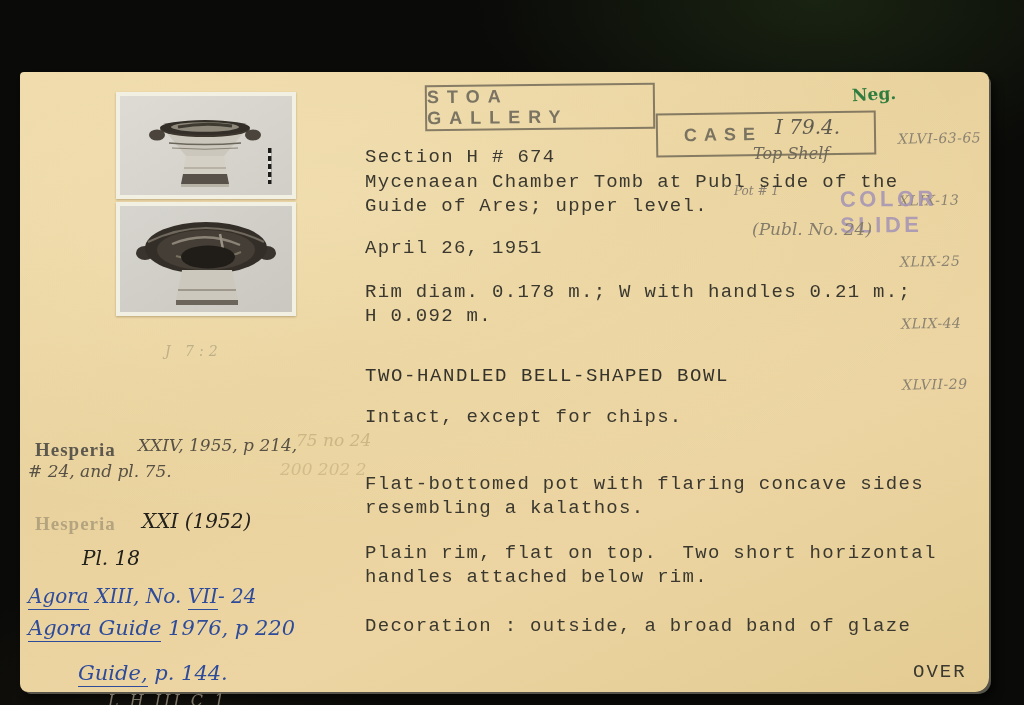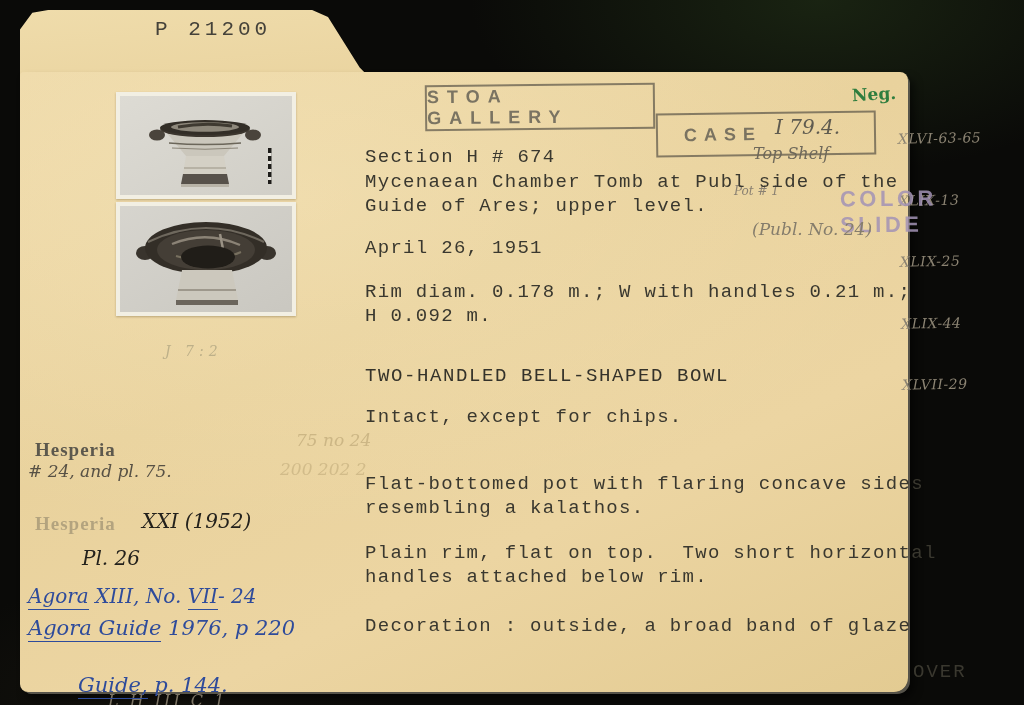--- a/index.html
+++ b/index.html
@@ -11,21 +11,21 @@
       #0a0a08;
     font-family:"Liberation Sans", sans-serif;
   }
   
   .tab{
     position:absolute;left:20px;top:10px;width:352px;height:70px;
     background:linear-gradient(175deg,#efdcab,#ead4a0);
     clip-path:polygon(0 100%,0 28%,3.5% 4%,8% 0,83% 0,87.5% 10%,92% 46%,96.5% 82%,100% 100%);
   }
   .card{
-    position:absolute;left:20px;top:72px;width:888px;height:620px;
+    position:absolute;left:20px;top:72px;width:969px;height:620px;
     background:
       radial-gradient(120% 90% at 30% 20%, rgba(255,244,210,0.25), rgba(0,0,0,0) 60%),
       linear-gradient(155deg,#eed9a8 0%,#e9d29d 40%,#ecd5a2 68%,#e3cb92 100%);
     border-radius:4px 8px 14px 8px;
     box-shadow:3px 3px 0 -1px rgba(238,230,206,0.35), 6px 7px 9px rgba(0,0,0,0.55);
   }
   .cat-num{
     position:absolute;left:135px;top:8px;
     font-family:"Liberation Mono", monospace;font-size:21px;letter-spacing:4px;
     color:#45423a;
@@ -88,38 +88,35 @@
   #hesp1-hand1{left:118px;top:363px;font-size:17px;color:#575145;}
   #hesp1-hand2{left:8px;top:389px;font-size:17px;color:#575145;}
   #ghost1{left:268px;top:358px;font-size:17px;color:rgba(173,152,104,0.5);margin-left:8px;}
   #ghost2{left:260px;top:387px;font-size:17px;color:rgba(173,152,104,0.42);}
   #hesp2-hand{left:122px;top:437px;font-size:20px;color:#23211c;}
   #pl26{left:62px;top:474px;font-size:20px;color:#23211c;}
   .ink-blue{color:#2e4b9b;}
   #agora1{left:8px;top:512px;font-size:20px;}
   #agora-guide{left:8px;top:544px;font-size:21px;}
   #period{left:88px;top:575px;font-size:16px;letter-spacing:3px;color:#7d7565;margin-top:44px;}
-  #guide144{left:58px;top:589px;font-size:21px;margin-top:12px;}
+  #guide144{left:58px;top:589px;font-size:21px;}
   
   .photo{
     position:absolute;background:#f2efe3;padding:4px;
     box-shadow:0 1px 2px rgba(90,70,30,0.35);
   }
   #photo1{left:96px;top:20px;}
   #photo2{left:96px;top:130px;}
   .photo svg{display:block;}
 </style>
 </head>
 <body>
 
 <div class="scan">
 
-  <div class="tab">
-    <div class="cat-num">P 21200</div>
-  </div>
 
   <div class="card">
 
     <div class="photo" id="photo1">
       <svg width="172" height="99" viewBox="0 0 172 99">
         <rect x="0" y="0" width="172" height="99" fill="#d8d6cf"></rect>
         <rect x="0" y="0" width="172" height="99" fill="url(#g1)" opacity="0.5"></rect>
         <defs>
           <linearGradient id="g1" x1="0" y1="0" x2="1" y2="1">
             <stop offset="0" stop-color="#e2e0d9"></stop>
@@ -212,27 +209,28 @@
     <div class="typed" id="l-title">TWO-HANDLED BELL-SHAPED BOWL</div>
     <div class="typed" id="l-cond">Intact, except for chips.</div>
     <div class="typed" id="l-d1a">Flat-bottomed pot with flaring concave sides</div>
     <div class="typed" id="l-d1b">resembling a kalathos.</div>
     <div class="typed" id="l-d2a">Plain rim, flat on top.  Two short horizontal</div>
     <div class="typed" id="l-d2b">handles attached below rim.</div>
     <div class="typed" id="l-dec">Decoration : outside, a broad band of glaze</div>
     <div class="typed" id="l-over">OVER</div>
 
     <div class="hesp-stamp" id="hesp1-stamp">Hesperia</div>
+    <div class="hand" id="hesp1-hand1">XXIV, 1955, p 214,</div>
     <div class="hand" id="hesp1-hand2"># 24, and pl. 75.</div>
     <div class="hand" id="ghost1">75 no 24</div>
     <div class="hand" id="ghost2">200 202 2</div>
 
     <div class="hesp-stamp" id="hesp2-stamp">Hesperia</div>
     <div class="hand" id="hesp2-hand">XXI (1952)</div>
-    <div class="hand" id="pl26">Pl. 26</div>
+    <div class="hand" id="pl26">Pl. 18</div>
 
     <div class="hand ink-blue" id="agora1"><span class="ul">Agora</span><span> XIII, No. </span><span class="ul">VII</span><span>- 24</span></div>
 
     <div class="hand ink-blue" id="agora-guide"><span class="ul">Agora Guide</span><span> 1976, p 220</span></div>
 
     <div class="hand" id="period"><span>L H </span><span class="ul">III</span><span> C 1</span></div>
 
     <div class="hand ink-blue" id="guide144"><span class="ul">Guide,</span><span> p. 144.</span></div>
 
   </div>

